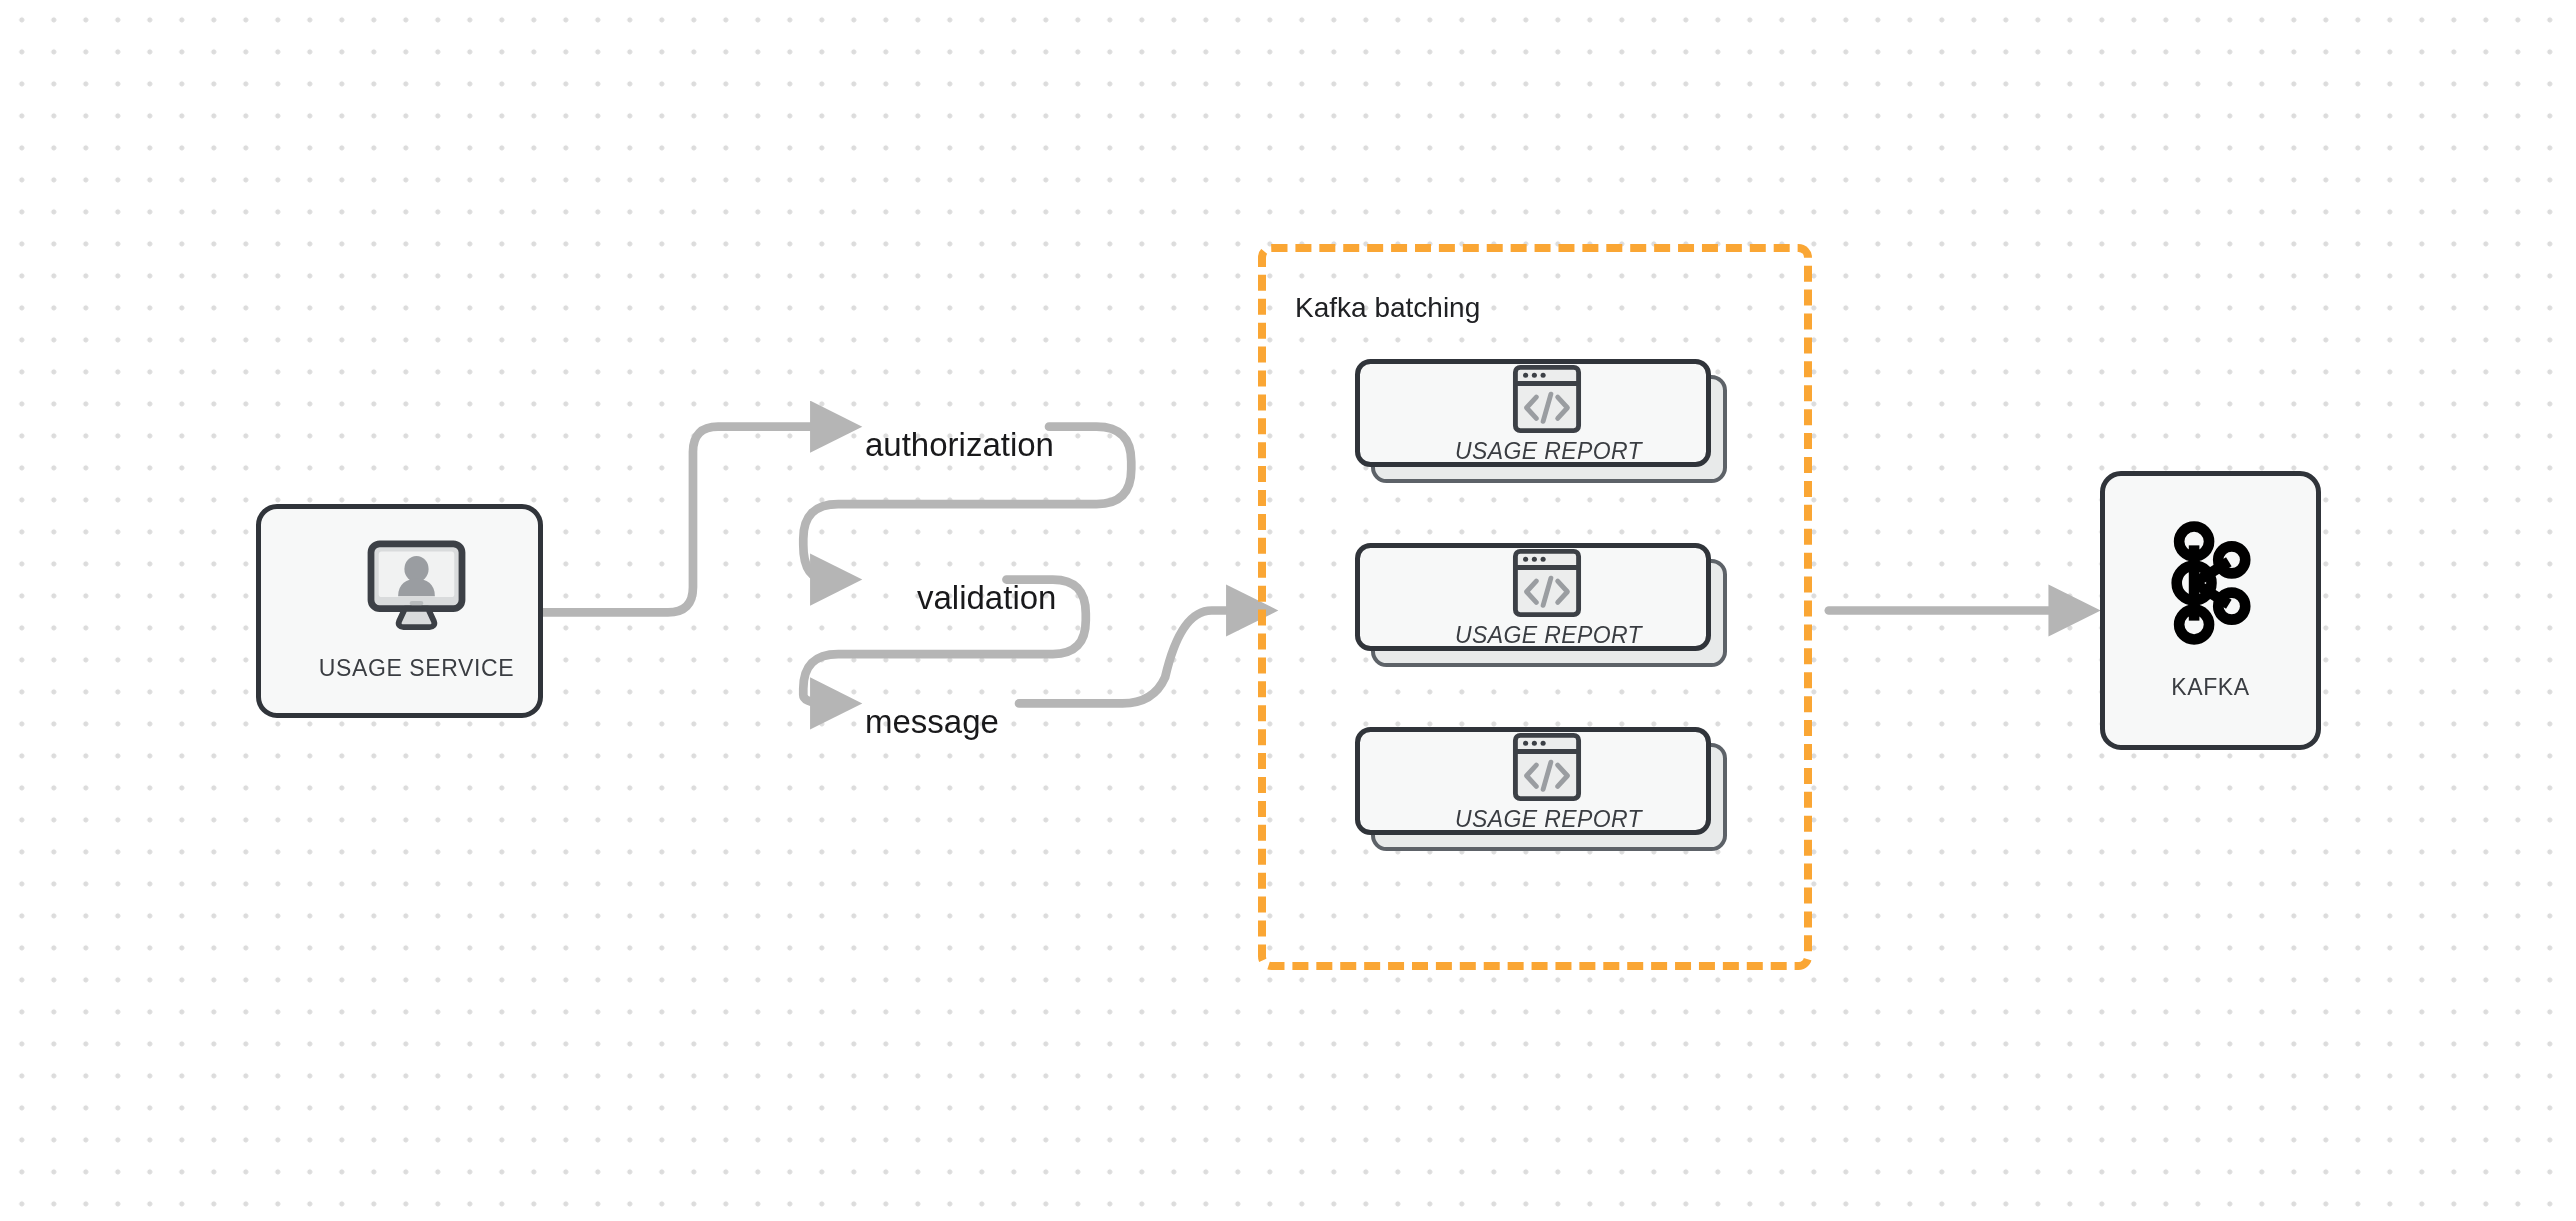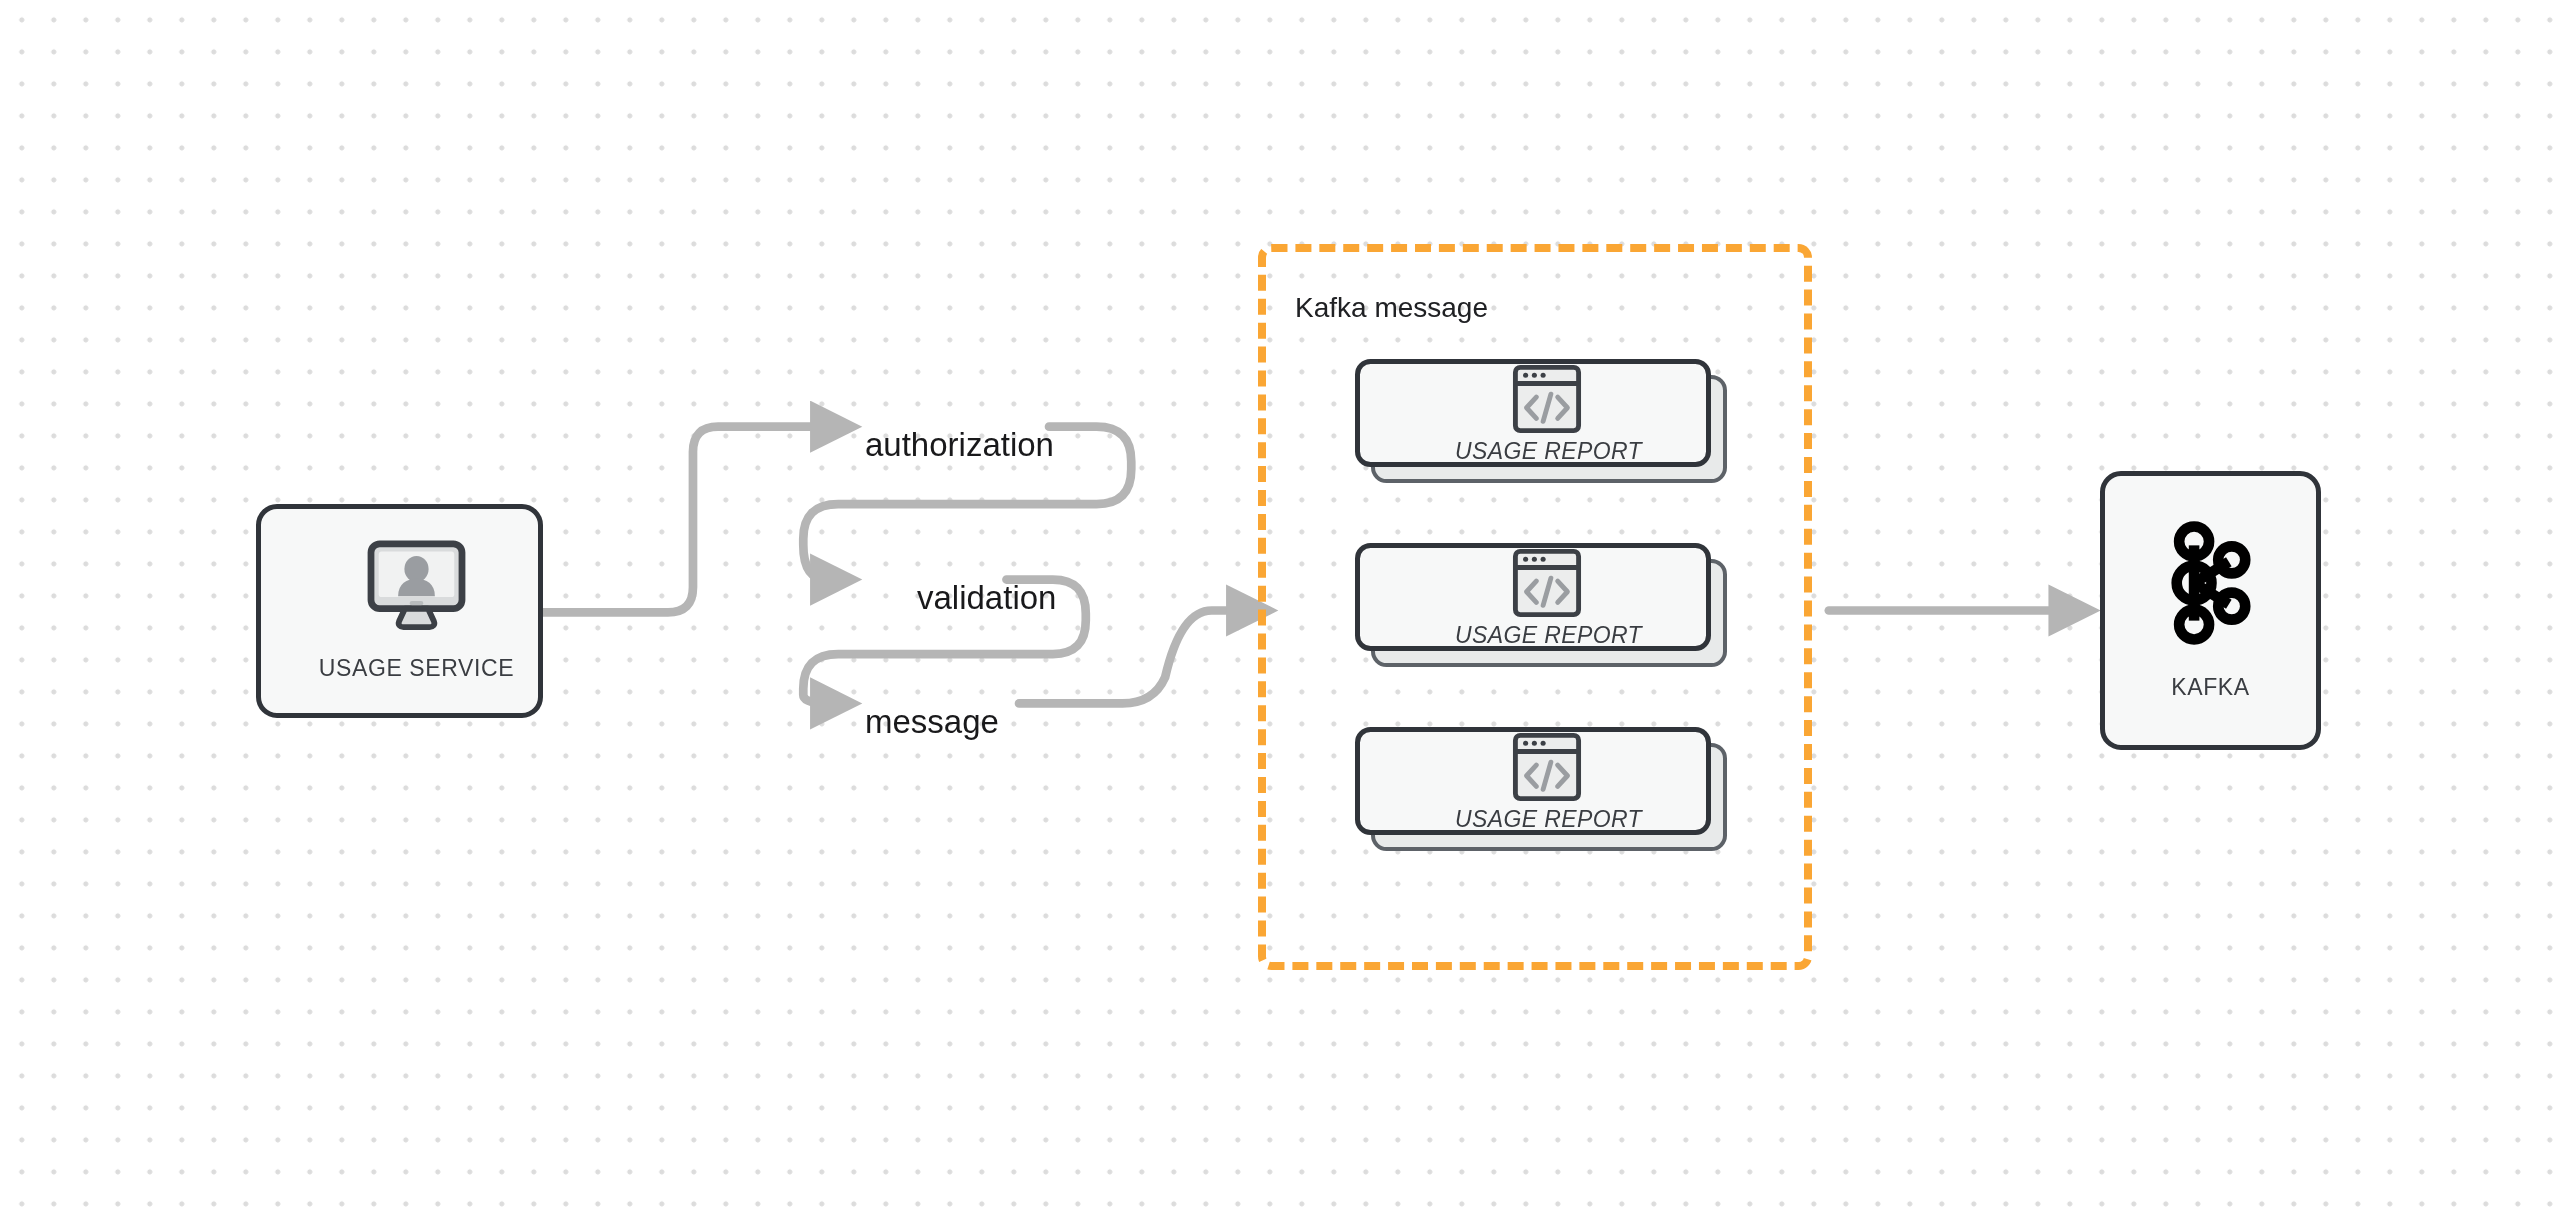--- a/index.html
+++ b/index.html
@@ -166,21 +166,21 @@
         <ellipse cx="52" cy="30" rx="12.5" ry="13.5" fill="#9a9da1"></ellipse>
         <path d="M33 58 C33 45 42 40 52 40 C62 40 71 45 71 58 Z" fill="#9a9da1"></path>
         <rect x="45" y="63" width="14" height="4.5" rx="2.2" fill="#b9bcbe"></rect>
         <path d="M40 71 L64 71 L70 84 C71.5 87.5 69 90 65.5 90 L38.5 90 C35 90 32.5 87.5 34 84 Z" fill="#d9dbdc" stroke="#3c4046" stroke-width="6" stroke-linejoin="round"></path>
       </svg>
     </span>
     <span class="node-label">USAGE SERVICE</span>
   </div>
 
   <div id="kafka-message-group"></div>
-  <div id="kafka-message-title">Kafka message</div>
+  <div id="kafka-message-title">Kafka batching</div>
 
   <div class="report-card-wrap" style="left:1355px; top:359px;">
     <div class="report-card-shadow"></div>
     <div class="report-card">
       <span class="report-icon">
         <svg width="70" height="70" viewBox="0 0 72 72" xmlns="http://www.w3.org/2000/svg">
           <rect x="3.5" y="3.5" width="65" height="65" rx="5" fill="#eceded" stroke="#3c4046" stroke-width="5"></rect>
           <path d="M3.5 20 L68.5 20" stroke="#3c4046" stroke-width="5"></path>
           <circle cx="14" cy="11.5" r="2.6" fill="#3c4046"></circle>
           <circle cx="23" cy="11.5" r="2.6" fill="#3c4046"></circle>

